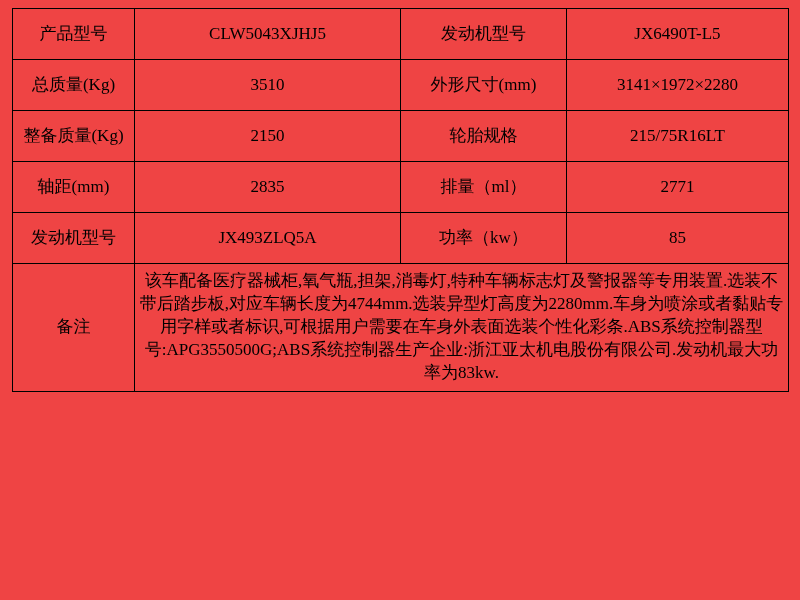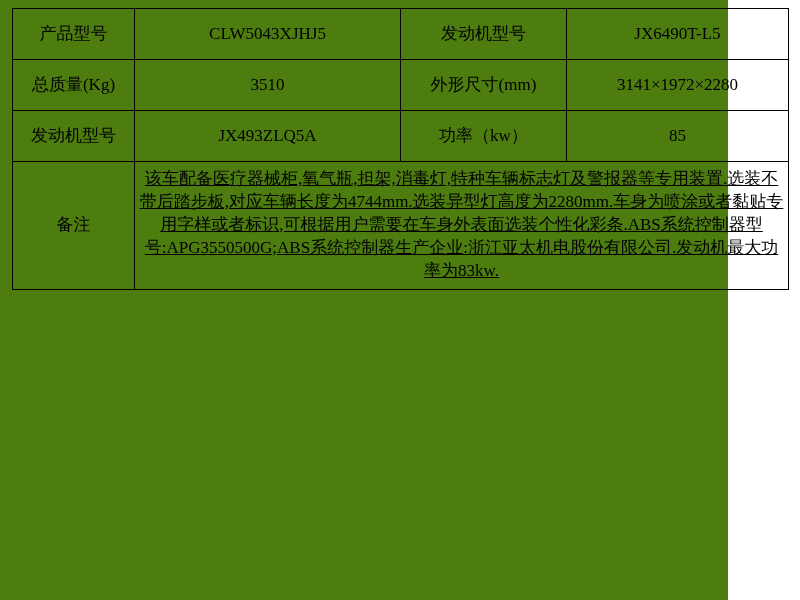--- a/index.html
+++ b/index.html
@@ -7,25 +7,25 @@
     padding: 0;
     width: 800px;
     height: 600px;
     background: #ffffff;
   }
   body {
     font-family: "Liberation Serif", "DejaVu Serif", serif;
     color: #000000;
   }
   .sheet {
-    width: 728px;
+    width: 800px;
     height: 600px;
     box-sizing: border-box;
     padding: 8px 12px 8px 12px;
-    background: #4d7c0f;
+    background: #ef4444;
   }
   table.spec {
     border-collapse: collapse;
     width: 776px;
     table-layout: fixed;
   }
   table.spec td {
     border: 1px solid #000000;
     text-align: center;
     vertical-align: middle;
@@ -43,21 +43,20 @@
   .remark-label {
     font-size: 17px;
     width: 122px;
   }
   .remark-body {
     text-align: left;
     font-size: 16.5px;
     line-height: 1.72;
     padding: 8px 10px 8px 10px;
     vertical-align: middle;
-    text-decoration: underline;
   }
   col.c1 { width: 122px; }
   col.c2 { width: 266px; }
   col.c3 { width: 166px; }
   col.c4 { width: 222px; }
 </style>
 </head>
 <body>
 
 <div class="sheet">
@@ -75,20 +74,32 @@
         <td class="label">发动机型号</td>
         <td class="value">JX6490T-L5</td>
       </tr>
       <tr>
         <td class="label">总质量(Kg)</td>
         <td class="value">3510</td>
         <td class="label">外形尺寸(mm)</td>
         <td class="value">3141×1972×2280</td>
       </tr>
       <tr>
+        <td class="label">整备质量(Kg)</td>
+        <td class="value">2150</td>
+        <td class="label">轮胎规格</td>
+        <td class="value">215/75R16LT</td>
+      </tr>
+      <tr>
+        <td class="label">轴距(mm)</td>
+        <td class="value">2835</td>
+        <td class="label">排量（ml）</td>
+        <td class="value">2771</td>
+      </tr>
+      <tr>
         <td class="label">发动机型号</td>
         <td class="value">JX493ZLQ5A</td>
         <td class="label">功率（kw）</td>
         <td class="value">85</td>
       </tr>
       <tr>
         <td class="remark-label">备注</td>
         <td class="remark-body" colspan="3">该车配备医疗器械柜,氧气瓶,担架,消毒灯,特种车辆标志灯及警报器等专用装置.选装不带后踏步板,对应车辆长度为4744mm.选装异型灯高度为2280mm.车身为喷涂或者黏贴专用字样或者标识,可根据用户需要在车身外表面选装个性化彩条.ABS系统控制器型号:APG3550500G;ABS系统控制器生产企业:浙江亚太机电股份有限公司.发动机最大功率为83kw.</td>
       </tr>
     </tbody>

